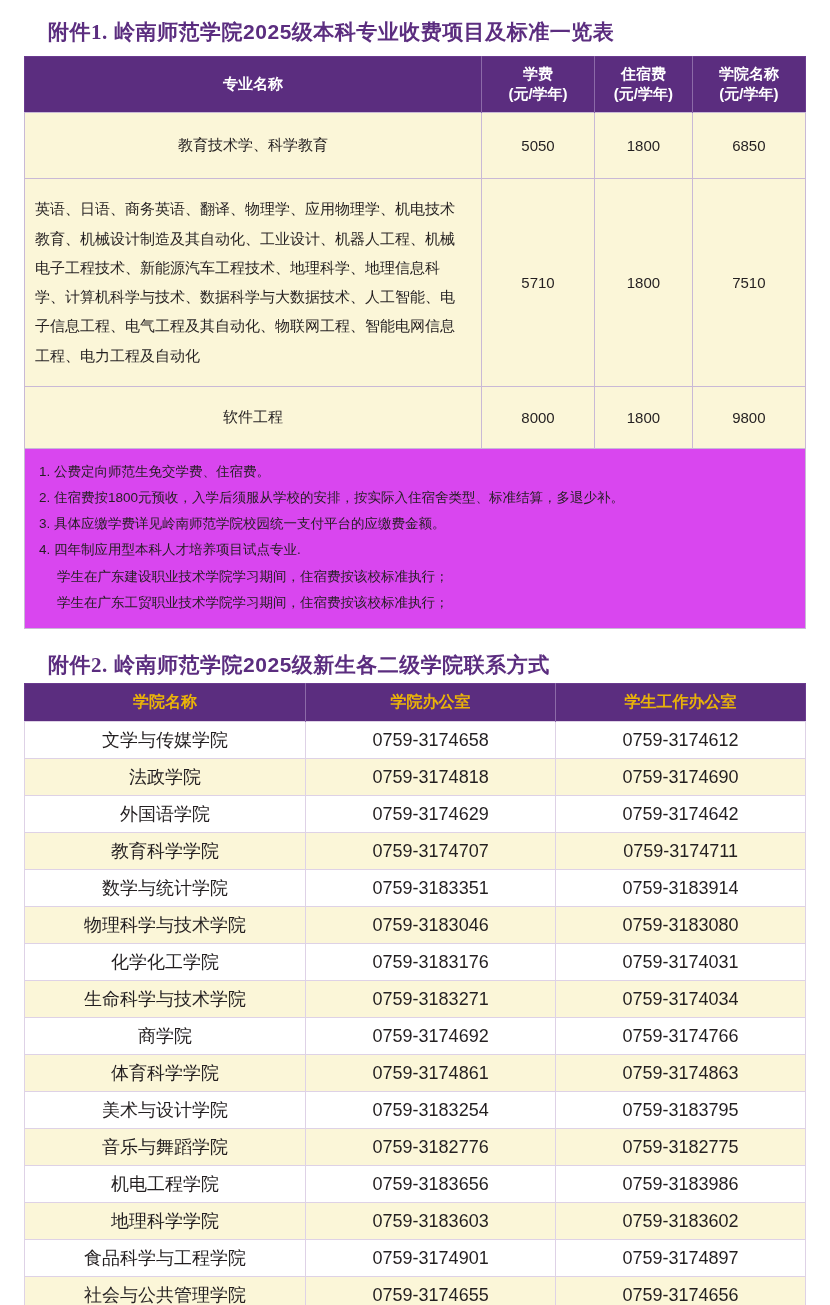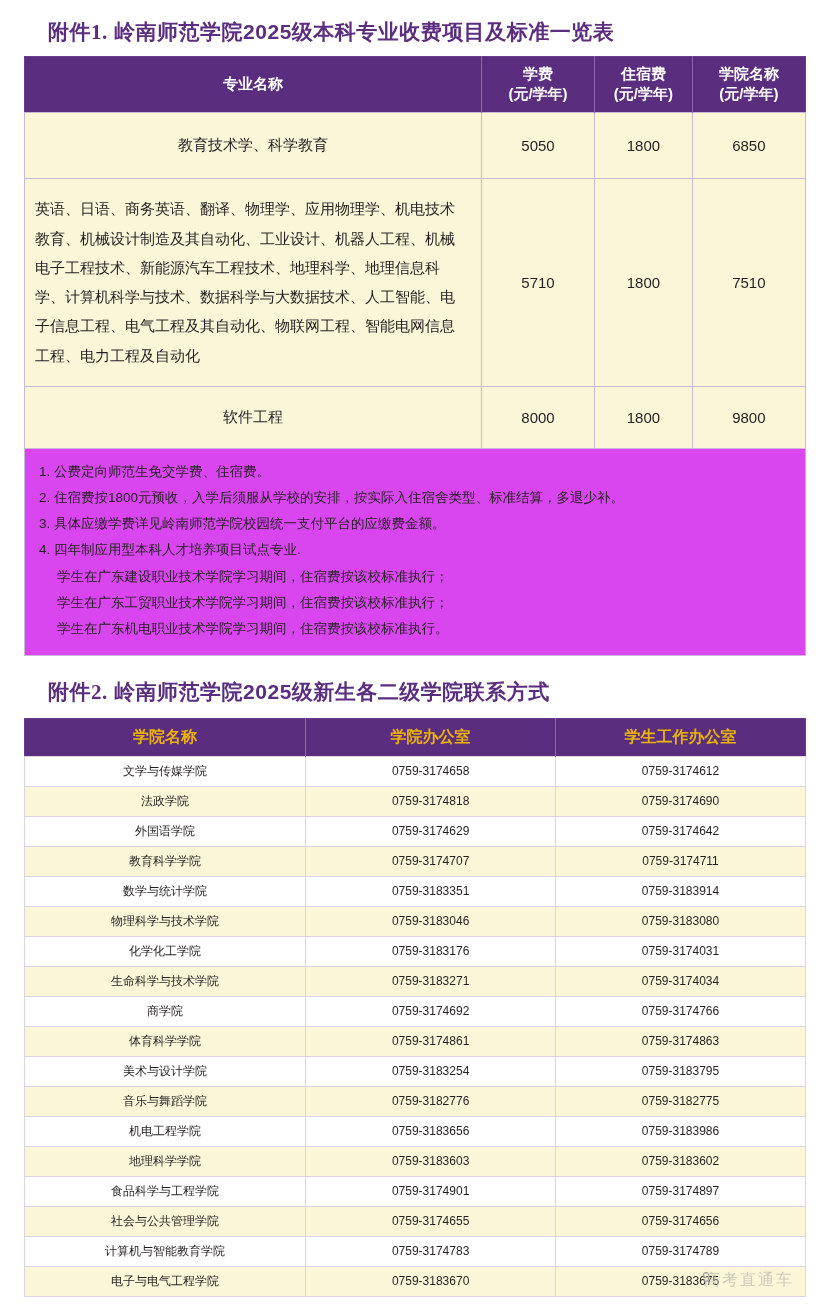--- a/index.html
+++ b/index.html
@@ -29,21 +29,21 @@
     padding-left: 24px;
     margin: 6px 0 10px 0;
     white-space: nowrap;
   }
   .sec-title .no {
     font-family: "Liberation Serif", serif;
     font-weight: bold;
   }
   .sec-title-2 {
     margin-top: 22px;
-    margin-bottom: 12px;
+    margin-bottom: 4px;
   }
   
   table {
     border-collapse: collapse;
     width: 100%;
     table-layout: fixed;
   }
   .t1 {
     border: 1px solid #6a3b8f;
   }
@@ -95,21 +95,21 @@
     background: #5b2d7f;
     color: #eab308;
     font-size: 16px;
     font-weight: bold;
     padding: 8px 2px;
     border-right: 1px solid #8c6aa8;
   }
   .t2 th:last-child { border-right: none; }
   .t2 td {
     border: 1px solid #ded2e6;
-    font-size: 12px;
+    font-size: 18px;
     text-align: center;
     padding: 6px 4px;
     color: #231f20;
   }
   .t2 tr.odd td { background: #ffffff; }
   .t2 tr.even td { background: #fbf6d8; }
   .wm {
     position: absolute;
     right: 36px;
     bottom: 6px;
@@ -185,21 +185,20 @@
     </tbody>
   </table>
 
   <div class="notes">
     <div>1. 公费定向师范生免交学费、住宿费。</div>
     <div>2. 住宿费按1800元预收，入学后须服从学校的安排，按实际入住宿舍类型、标准结算，多退少补。</div>
     <div>3. 具体应缴学费详见岭南师范学院校园统一支付平台的应缴费金额。</div>
     <div>4. 四年制应用型本科人才培养项目试点专业.</div>
     <div class="sub">学生在广东建设职业技术学院学习期间，住宿费按该校标准执行；</div>
     <div class="sub">学生在广东工贸职业技术学院学习期间，住宿费按该校标准执行；</div>
-    <div class="sub">学生在广东机电职业技术学院学习期间，住宿费按该校标准执行。</div>
   </div>
 
   <div class="sec-title sec-title-2">
     <span class="no">附件2.</span>
     <span>岭南师范学院2025级新生各二级学院联系方式</span>
   </div>
 
   <table class="t2">
     <colgroup>
       <col style="width:36%">

